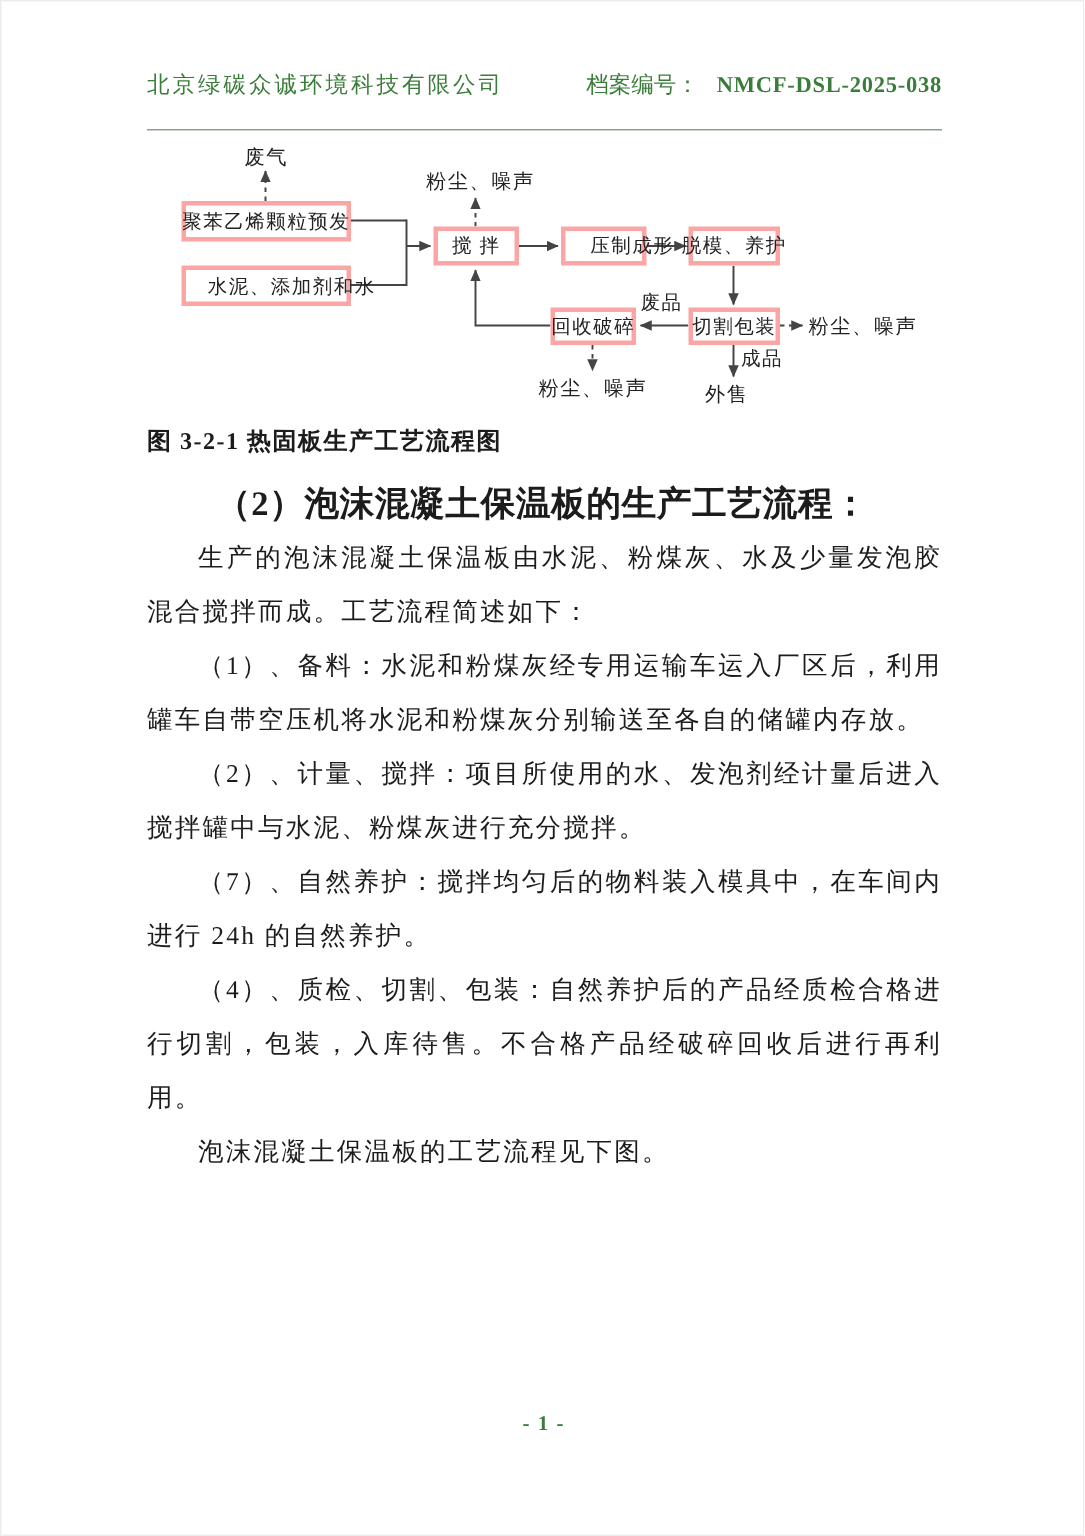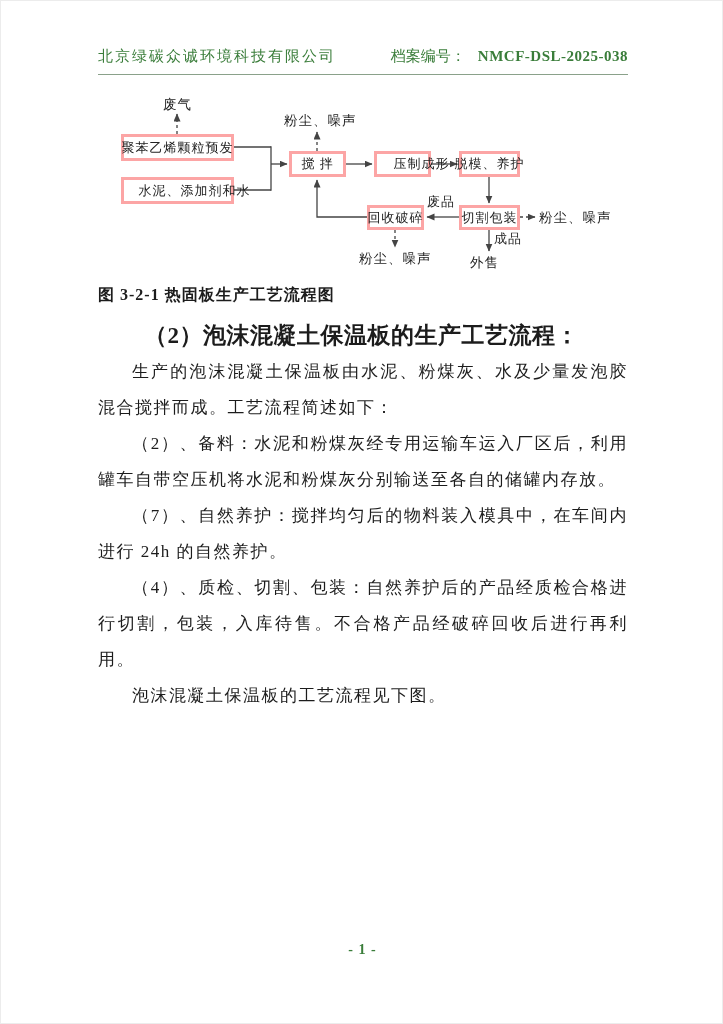--- a/index.html
+++ b/index.html
@@ -11,21 +11,21 @@
     overflow:hidden;
     box-sizing:border-box;
     border:1px solid #ececec;
   }
   
   .header{
     position:absolute;top:46px;left:97px;width:530px;
     display:flex;justify-content:space-between;align-items:flex-end;
     color:#3a7d3a;font-size:15px;
     border-bottom:1.5px solid #8aa18a;
-    padding-bottom:8px;
+    padding-bottom:20px;
   }
   .header .company{letter-spacing:2px;}
   .header .archive{white-space:nowrap;}
   .header .archive .num{margin-left:12px;letter-spacing:.5px;font-weight:600;}
   
   .flow{position:absolute;top:0;left:0;width:723px;height:280px;}
   .flow svg{position:absolute;top:0;left:0;}
   .fbox{
     position:absolute;box-sizing:border-box;
     border:3px solid #fca5a5;background:#ffffff;
@@ -111,21 +111,22 @@
     <div class="flabel" style="left:538px;top:208px;">粉尘、噪声</div>
     <div class="flabel" style="left:493px;top:229px;font-size:13px;">成品</div>
     <div class="flabel" style="left:469px;top:253px;">外售</div>
     <div class="flabel" style="left:358px;top:249px;">粉尘、噪声</div>
   </div>
 
   <div class="textblock">
     <div class="caption">图 3-2-1 热固板生产工艺流程图</div>
     <div class="heading">（2）泡沫混凝土保温板的生产工艺流程：</div>
     <p class="body">生产的泡沫混凝土保温板由水泥、粉煤灰、水及少量发泡胶混合搅拌而成。工艺流程简述如下：</p>
-    <p class="body">（2）、备料：水泥和粉煤灰经专用运输车运入厂区后，利用罐车自带空压机将水泥和粉煤灰分别输送至各自的储罐内存放。</p>
+    <p class="body">（1）、备料：水泥和粉煤灰经专用运输车运入厂区后，利用罐车自带空压机将水泥和粉煤灰分别输送至各自的储罐内存放。</p>
+    <p class="body">（2）、计量、搅拌：项目所使用的水、发泡剂经计量后进入搅拌罐中与水泥、粉煤灰进行充分搅拌。</p>
     <p class="body">（7）、自然养护：搅拌均匀后的物料装入模具中，在车间内进行 24h 的自然养护。</p>
     <p class="body">（4）、质检、切割、包装：自然养护后的产品经质检合格进行切割，包装，入库待售。不合格产品经破碎回收后进行再利用。</p>
     <p class="body">泡沫混凝土保温板的工艺流程见下图。</p>
   </div>
 
   <div class="footer">- 1 -</div>
 
 </div>
 
 </body></html>

